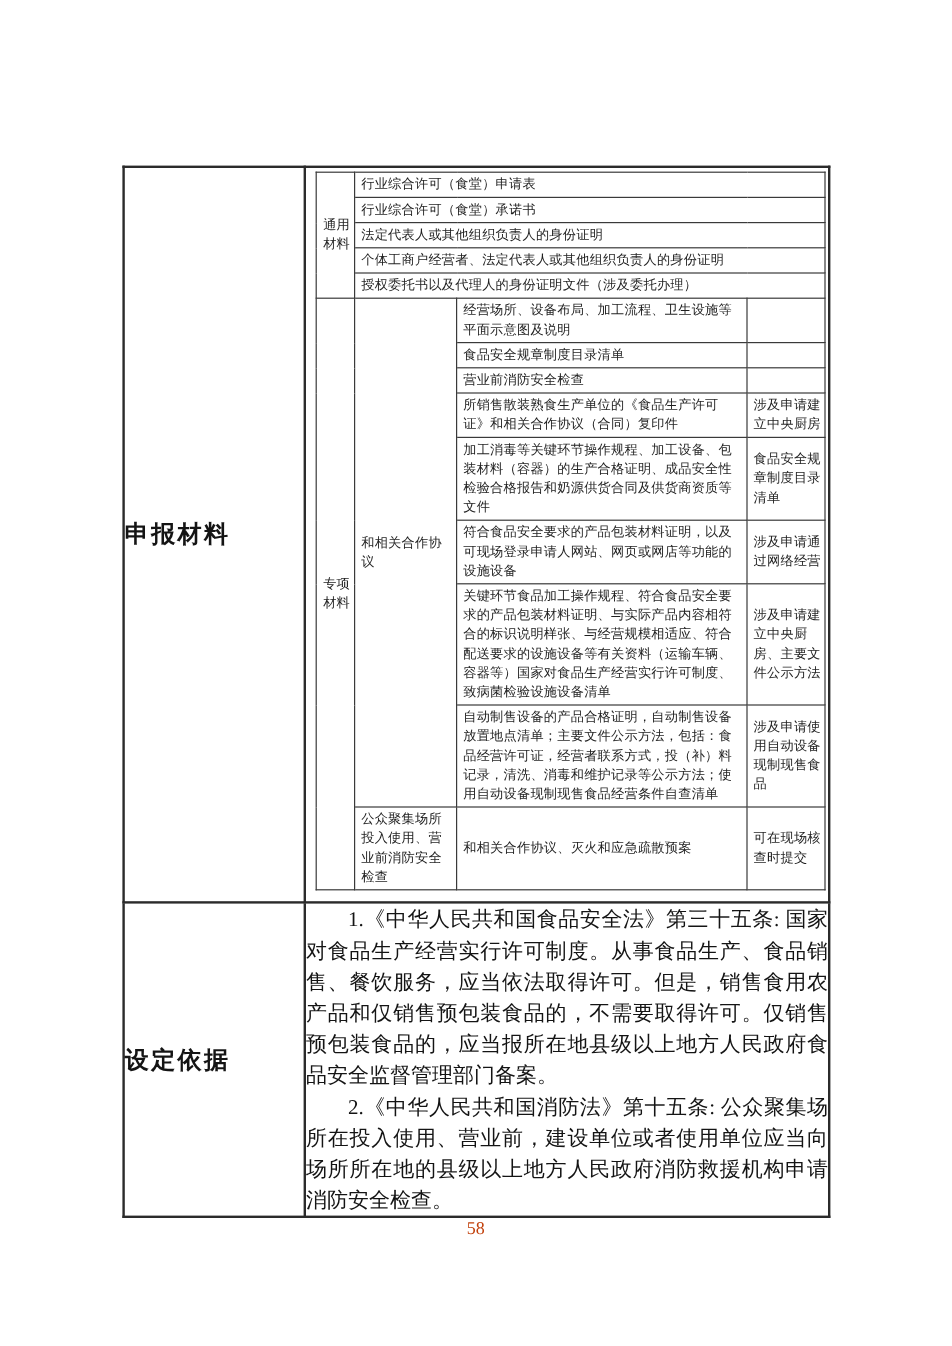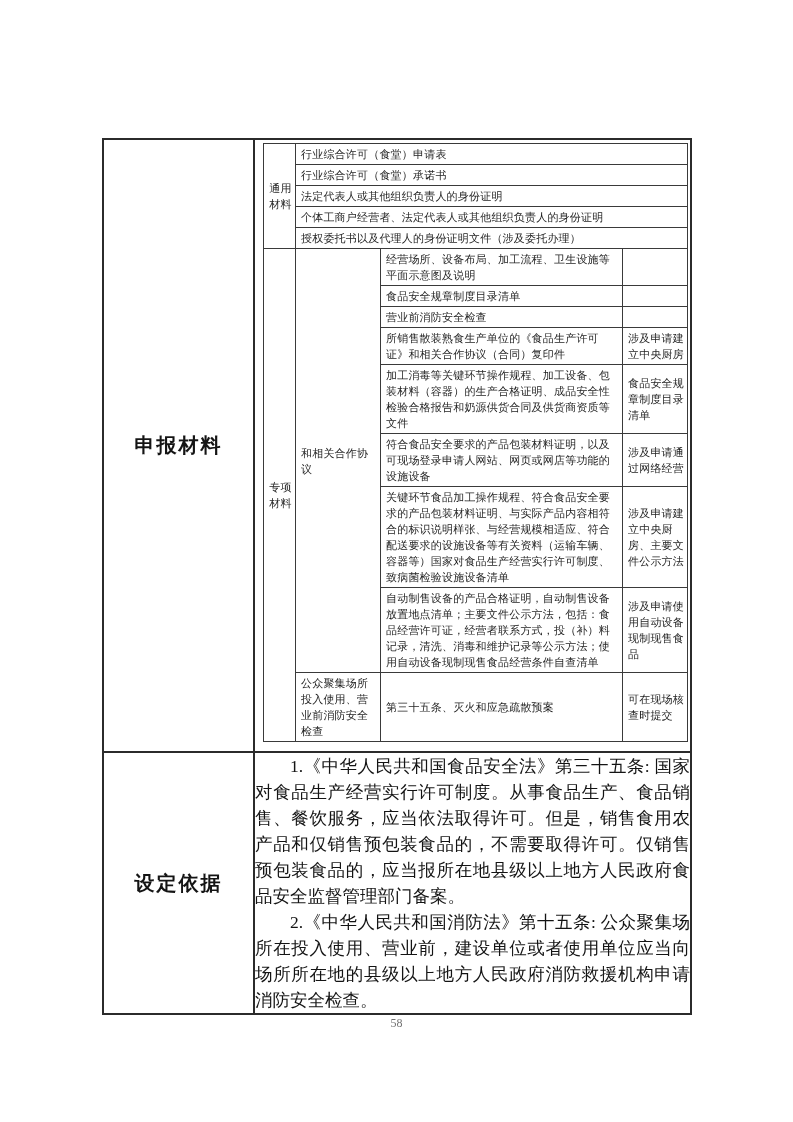--- a/index.html
+++ b/index.html
@@ -11,21 +11,20 @@
     overflow:hidden;
     font-family:"Liberation Serif","DejaVu Serif",serif;
     color:#1f1f1f;
   }
   .table-wrap{position:absolute;left:102px;top:138px;}
   table{border-collapse:collapse;}
   .outer{table-layout:fixed;width:590px;}
   .outer > tbody > tr > td{border:2px solid #2b2b2b;padding:0;vertical-align:middle;}
   .head-cell{
     width:149px;
-    text-align:center;
     font-family:"Liberation Sans","DejaVu Sans",sans-serif;
     font-weight:bold;
     font-size:20px;
     letter-spacing:2px;
     color:#141414;
   }
   .materials-cell{vertical-align:top;}
   .inner{
     table-layout:fixed;
     width:424px;
@@ -52,22 +51,22 @@
     text-align:justify;
     text-indent:2em;
     color:#141414;
     word-break:break-all;
     overflow-wrap:anywhere;
   }
   .page-number{
     position:absolute;
     left:0;right:0;top:1016px;
     text-align:center;
-    font-size:12px;
-    color:#737373;
+    font-size:15px;
+    color:#c2410c;
   }
 </style>
 </head>
 <body>
 
 <div class="page">
   <div class="table-wrap">
     <table class="outer">
       <tbody>
         <tr>
@@ -127,21 +126,21 @@
                 <tr>
                   <td>关键环节食品加工操作规程、符合食品安全要求的产品包装材料证明、与实际产品内容相符合的标识说明样张、与经营规模相适应、符合配送要求的设施设备等有关资料（运输车辆、容器等）国家对食品生产经营实行许可制度、致病菌检验设施设备清单</td>
                   <td class="note-cell">涉及申请建立中央厨房、主要文件公示方法</td>
                 </tr>
                 <tr>
                   <td>自动制售设备的产品合格证明，自动制售设备放置地点清单；主要文件公示方法，包括：食品经营许可证，经营者联系方式，投（补）料记录，清洗、消毒和维护记录等公示方法；使用自动设备现制现售食品经营条件自查清单</td>
                   <td class="note-cell">涉及申请使用自动设备现制现售食品</td>
                 </tr>
                 <tr>
                   <td class="sub-cell">公众聚集场所投入使用、营业前消防安全检查</td>
-                  <td>第三十五条、灭火和应急疏散预案</td>
+                  <td>和相关合作协议、灭火和应急疏散预案</td>
                   <td class="note-cell">可在现场核查时提交</td>
                 </tr>
               </tbody>
             </table>
           </td>
         </tr>
         <tr>
           <td class="head-cell">设定依据</td>
           <td class="basis-cell">
             <p>1.《中华人民共和国食品安全法》第三十五条: 国家对食品生产经营实行许可制度。从事食品生产、食品销售、餐饮服务，应当依法取得许可。但是，销售食用农产品和仅销售预包装食品的，不需要取得许可。仅销售预包装食品的，应当报所在地县级以上地方人民政府食品安全监督管理部门备案。</p>

